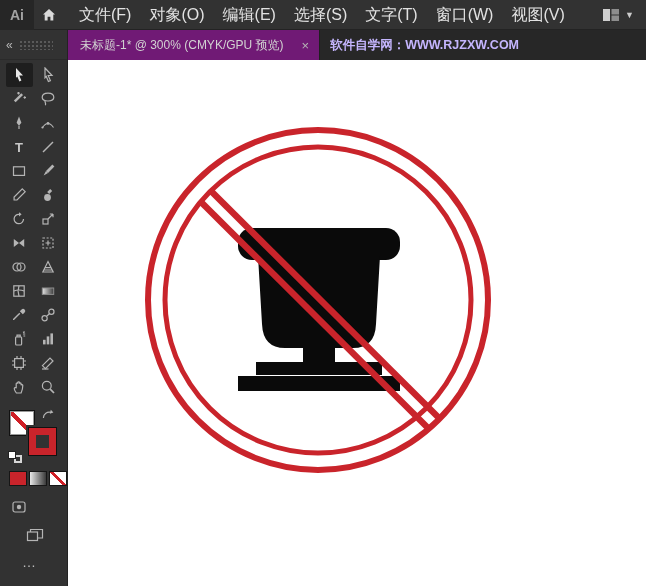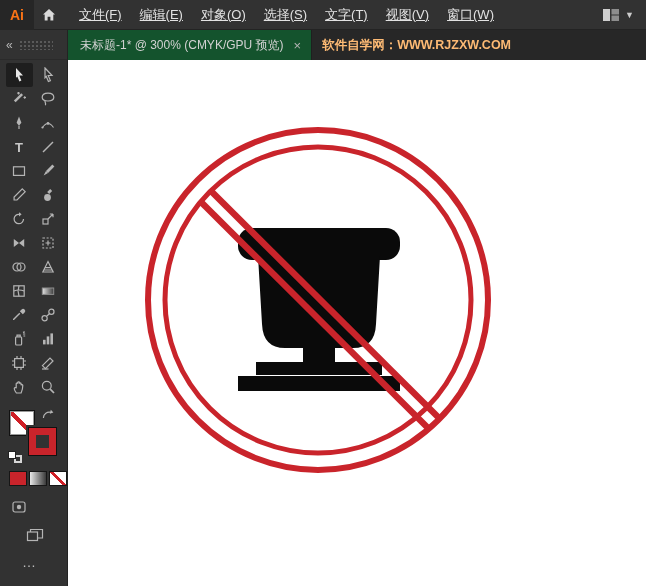--- a/index.html
+++ b/index.html
@@ -2,25 +2,25 @@
 <html><head>
 <meta charset="utf-8">
 <style>
   * { margin:0; padding:0; box-sizing:border-box; }
   html,body { width:646px; height:586px; overflow:hidden; }
   body { font-family:"Liberation Sans","DejaVu Sans",sans-serif; background:#323232; }
   .app { width:646px; height:586px; display:flex; flex-direction:column; }
 
   
   .menubar { height:30px; background:#323232; border-bottom:1px solid #232323; display:flex; align-items:center; flex:0 0 30px; }
-  .ai-logo { width:34px; height:30px; background:#262626; color:#f97316; font-weight:bold; font-size:14px;
+  .ai-logo { width:34px; height:30px; background:#262626; color:#a3a3a3; font-weight:bold; font-size:14px;
              display:flex; align-items:center; justify-content:center; }
   .home-btn { width:30px; height:30px; display:flex; align-items:center; justify-content:center; }
   .menu-items { display:flex; align-items:center; margin-left:6px; }
-  .menu-item { color:#e2e2e2; font-size:13px; padding:0 9px; line-height:30px; cursor:default; white-space:nowrap;text-decoration:underline; }
+  .menu-item { color:#e2e2e2; font-size:16px; padding:0 9px; line-height:30px; cursor:default; white-space:nowrap; }
   .workspace { margin-left:auto; margin-right:12px; display:flex; align-items:center; gap:5px; }
   .caret { color:#cccccc; font-size:9px; }
 
   
   .main { flex:1; display:flex; min-height:0; }
 
   
   .toolbar { width:68px; background:#323232; border-right:1px solid #232323; display:flex; flex-direction:column; }
   .toolbar-head { height:30px; border-bottom:1px solid #2a2a2a; display:flex; align-items:center; padding:0 6px; gap:6px; }
   .collapse { color:#b9b9b9; font-size:12px; }
@@ -51,25 +51,25 @@
   .cbtn.none { background:linear-gradient(45deg,#ffffff 42%,#d01f26 42%,#d01f26 58%,#ffffff 58%); }
 
   .mode-area { margin:12px 0 0 9px; display:flex; flex-direction:column; gap:10px; }
   .mode-btn { width:20px; height:18px; display:flex; align-items:center; justify-content:center; }
   .screen-btn { margin-left:16px; }
   .more-btn { color:#bdbdbd; font-size:14px; letter-spacing:2px; margin:10px 0 0 22px; }
 
   
   .rightcol { flex:1; display:flex; flex-direction:column; min-width:0; }
   .tabstrip { height:30px; background:#272727; display:flex; align-items:stretch; flex:0 0 30px; }
-  .doc-tab { background:#14532d; display:flex; align-items:center; gap:10px; padding:0 10px 0 12px;
+  .doc-tab { background:#701a75; display:flex; align-items:center; gap:18px; padding:0 10px 0 12px;
              border-right:1px solid #1f1f1f; }
   .tab-title { color:#d2d2d2; font-size:12px; white-space:nowrap; }
   .tab-close { color:#b5b5b5; font-size:13px; line-height:1; }
-  .watermark { display:flex; align-items:center; padding-left:10px; color:#fdba74; font-size:12.5px; font-weight:bold; white-space:nowrap; }
+  .watermark { display:flex; align-items:center; padding-left:10px; color:#c4b5fd; font-size:12.5px; font-weight:bold; white-space:nowrap; }
 
   .canvas { flex:1; background:#ffffff; position:relative; overflow:hidden; }
   .canvas svg { position:absolute; left:0; top:0; }
 
   .icon-stroke { stroke:#b5b5b5; fill:none; stroke-width:1.2; }
   .icon-fill { fill:#b5b5b5; }
 </style>
 </head>
 <body>
 
@@ -77,26 +77,26 @@
 
   <div class="menubar">
     <div class="ai-logo">Ai</div>
     <div class="home-btn">
       <svg width="16" height="16" viewBox="0 0 16 16">
         <path d="M8 2 L14 7.5 H12.3 V13.5 H9.4 V9.8 H6.6 V13.5 H3.7 V7.5 H2 Z" fill="#dadada"></path>
       </svg>
     </div>
     <div class="menu-items">
       <span class="menu-item">文件(F)</span>
+      <span class="menu-item">对象(O)</span>
       <span class="menu-item">编辑(E)</span>
-      <span class="menu-item">对象(O)</span>
       <span class="menu-item">选择(S)</span>
       <span class="menu-item">文字(T)</span>
+      <span class="menu-item">窗口(W)</span>
       <span class="menu-item">视图(V)</span>
-      <span class="menu-item">窗口(W)</span>
     </div>
     <div class="workspace">
       <svg width="18" height="14" viewBox="0 0 18 14">
         <rect x="1" y="1" width="7" height="12" fill="#cfcfcf"></rect>
         <rect x="9.5" y="1" width="7.5" height="5.5" fill="#8d8d8d"></rect>
         <rect x="9.5" y="7.5" width="7.5" height="5.5" fill="#8d8d8d"></rect>
       </svg>
       <span class="caret">▼</span>
     </div>
   </div>

